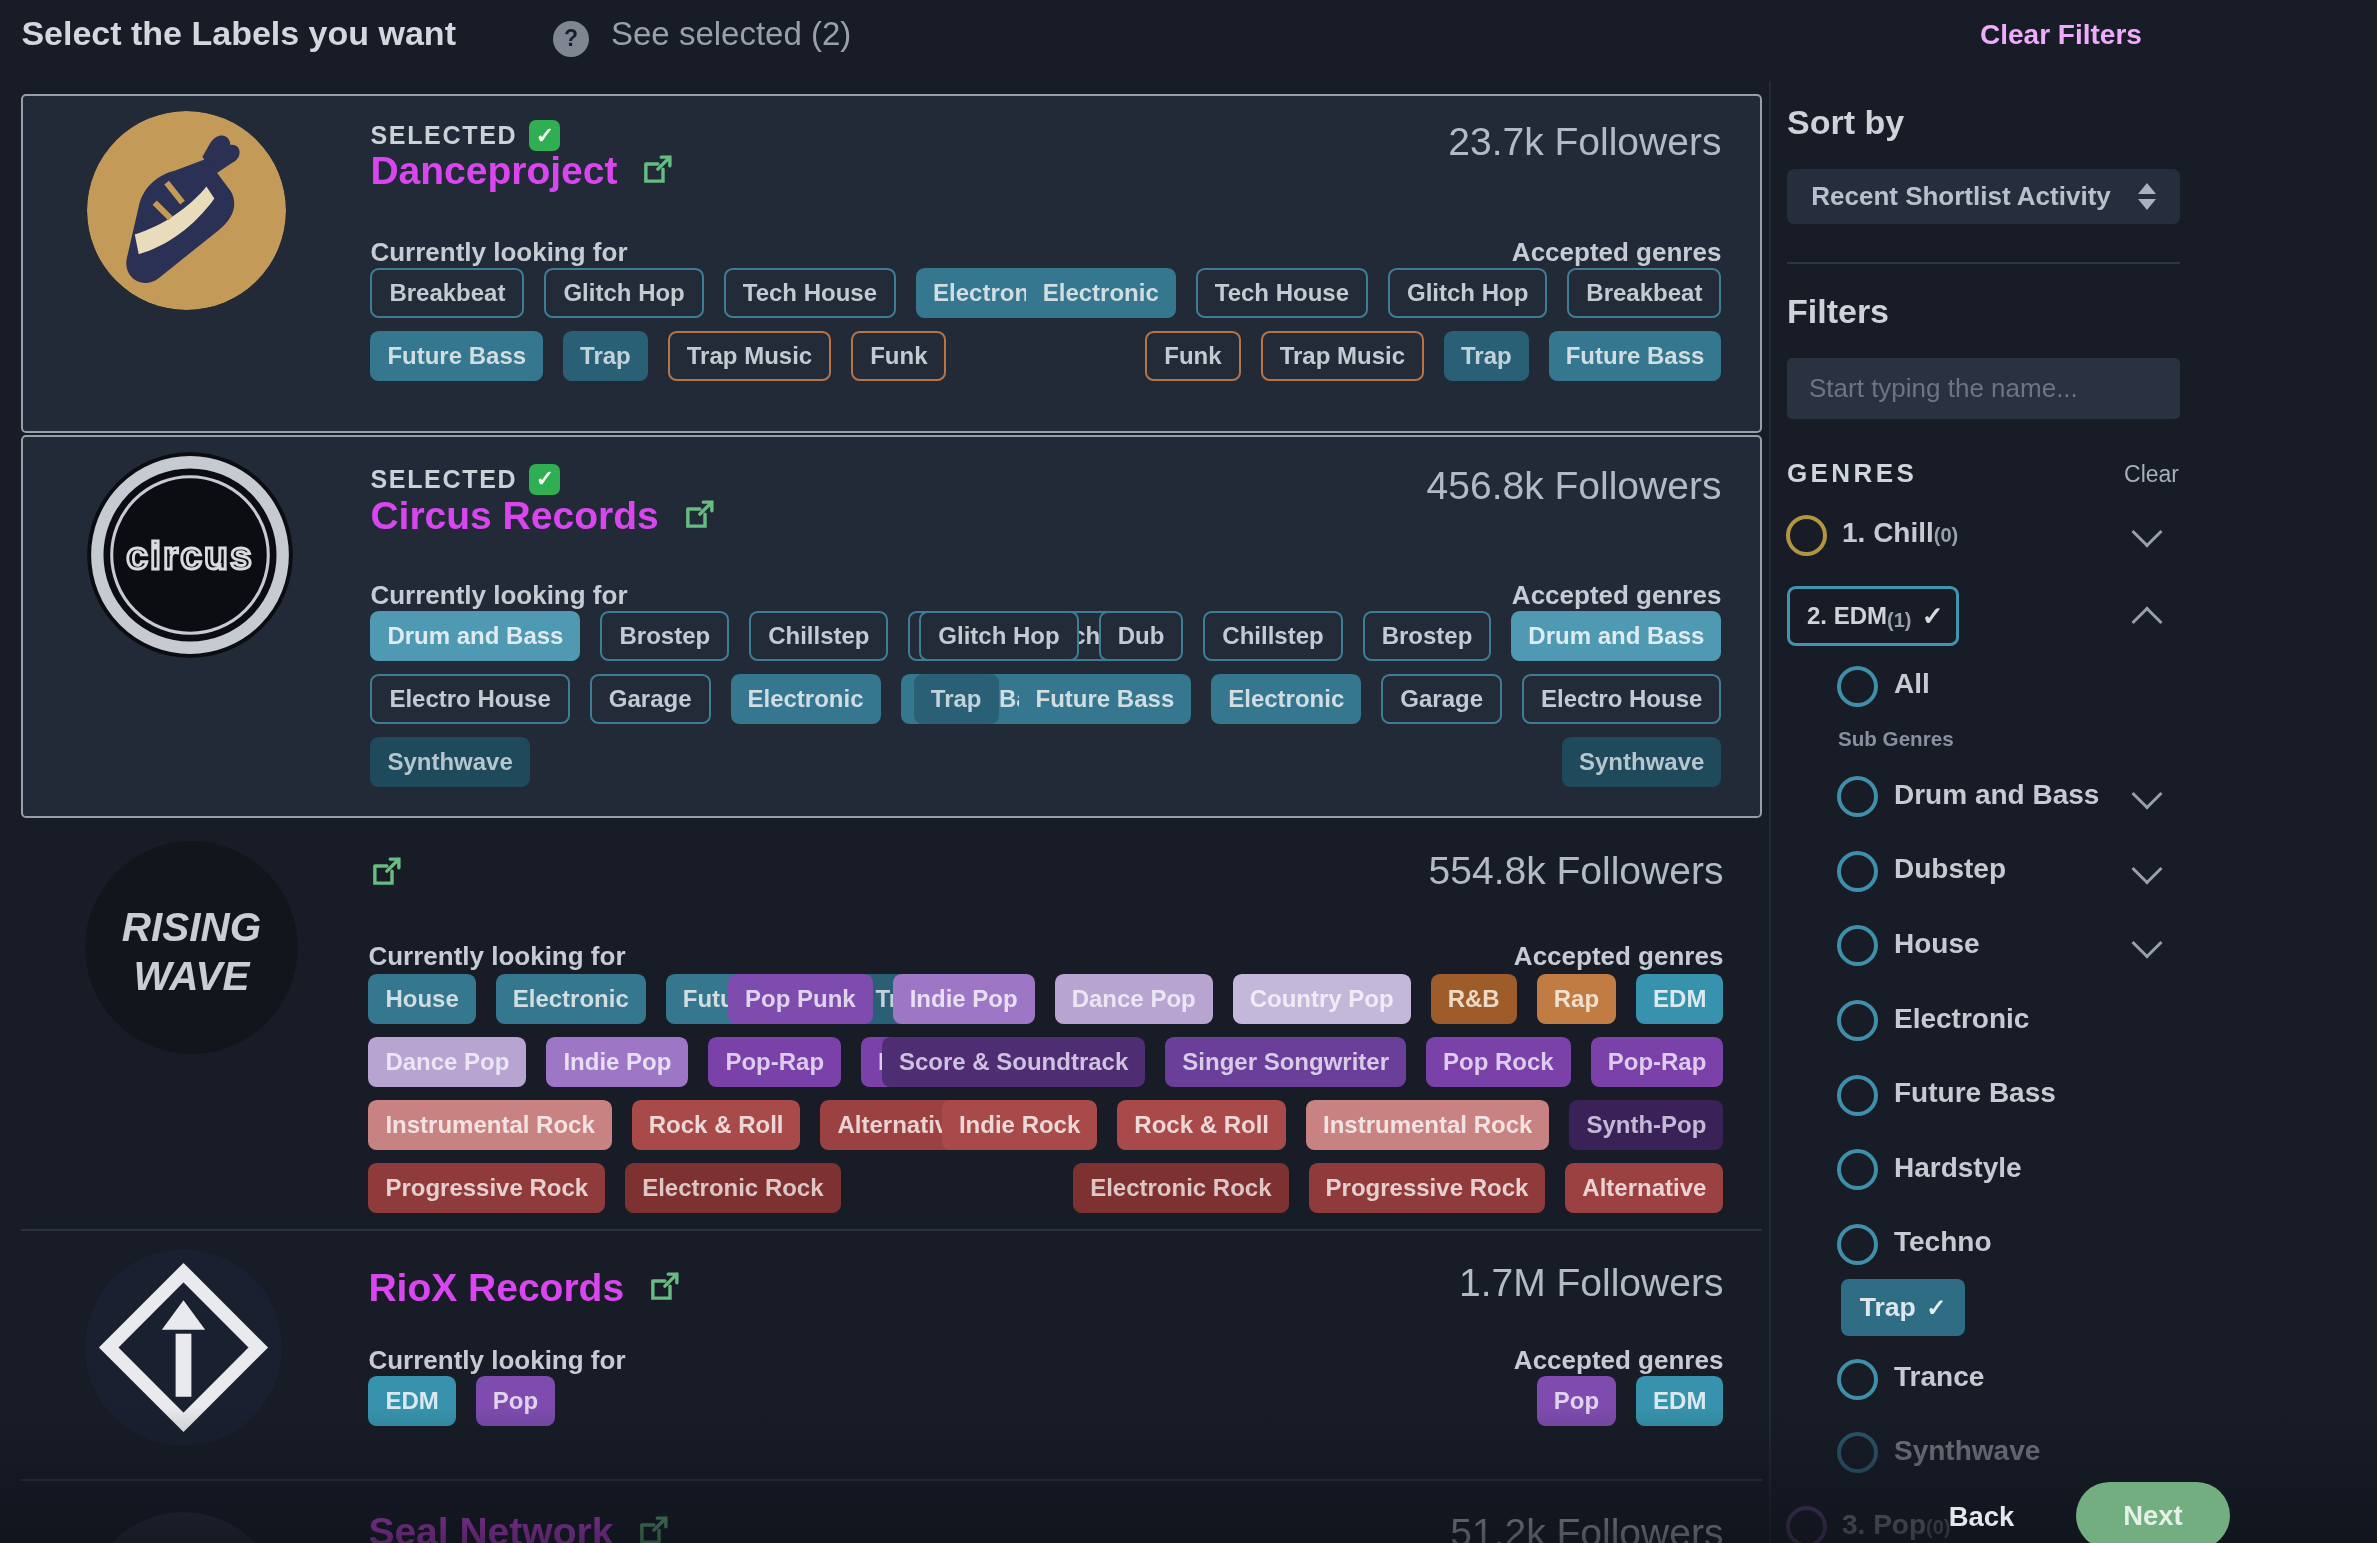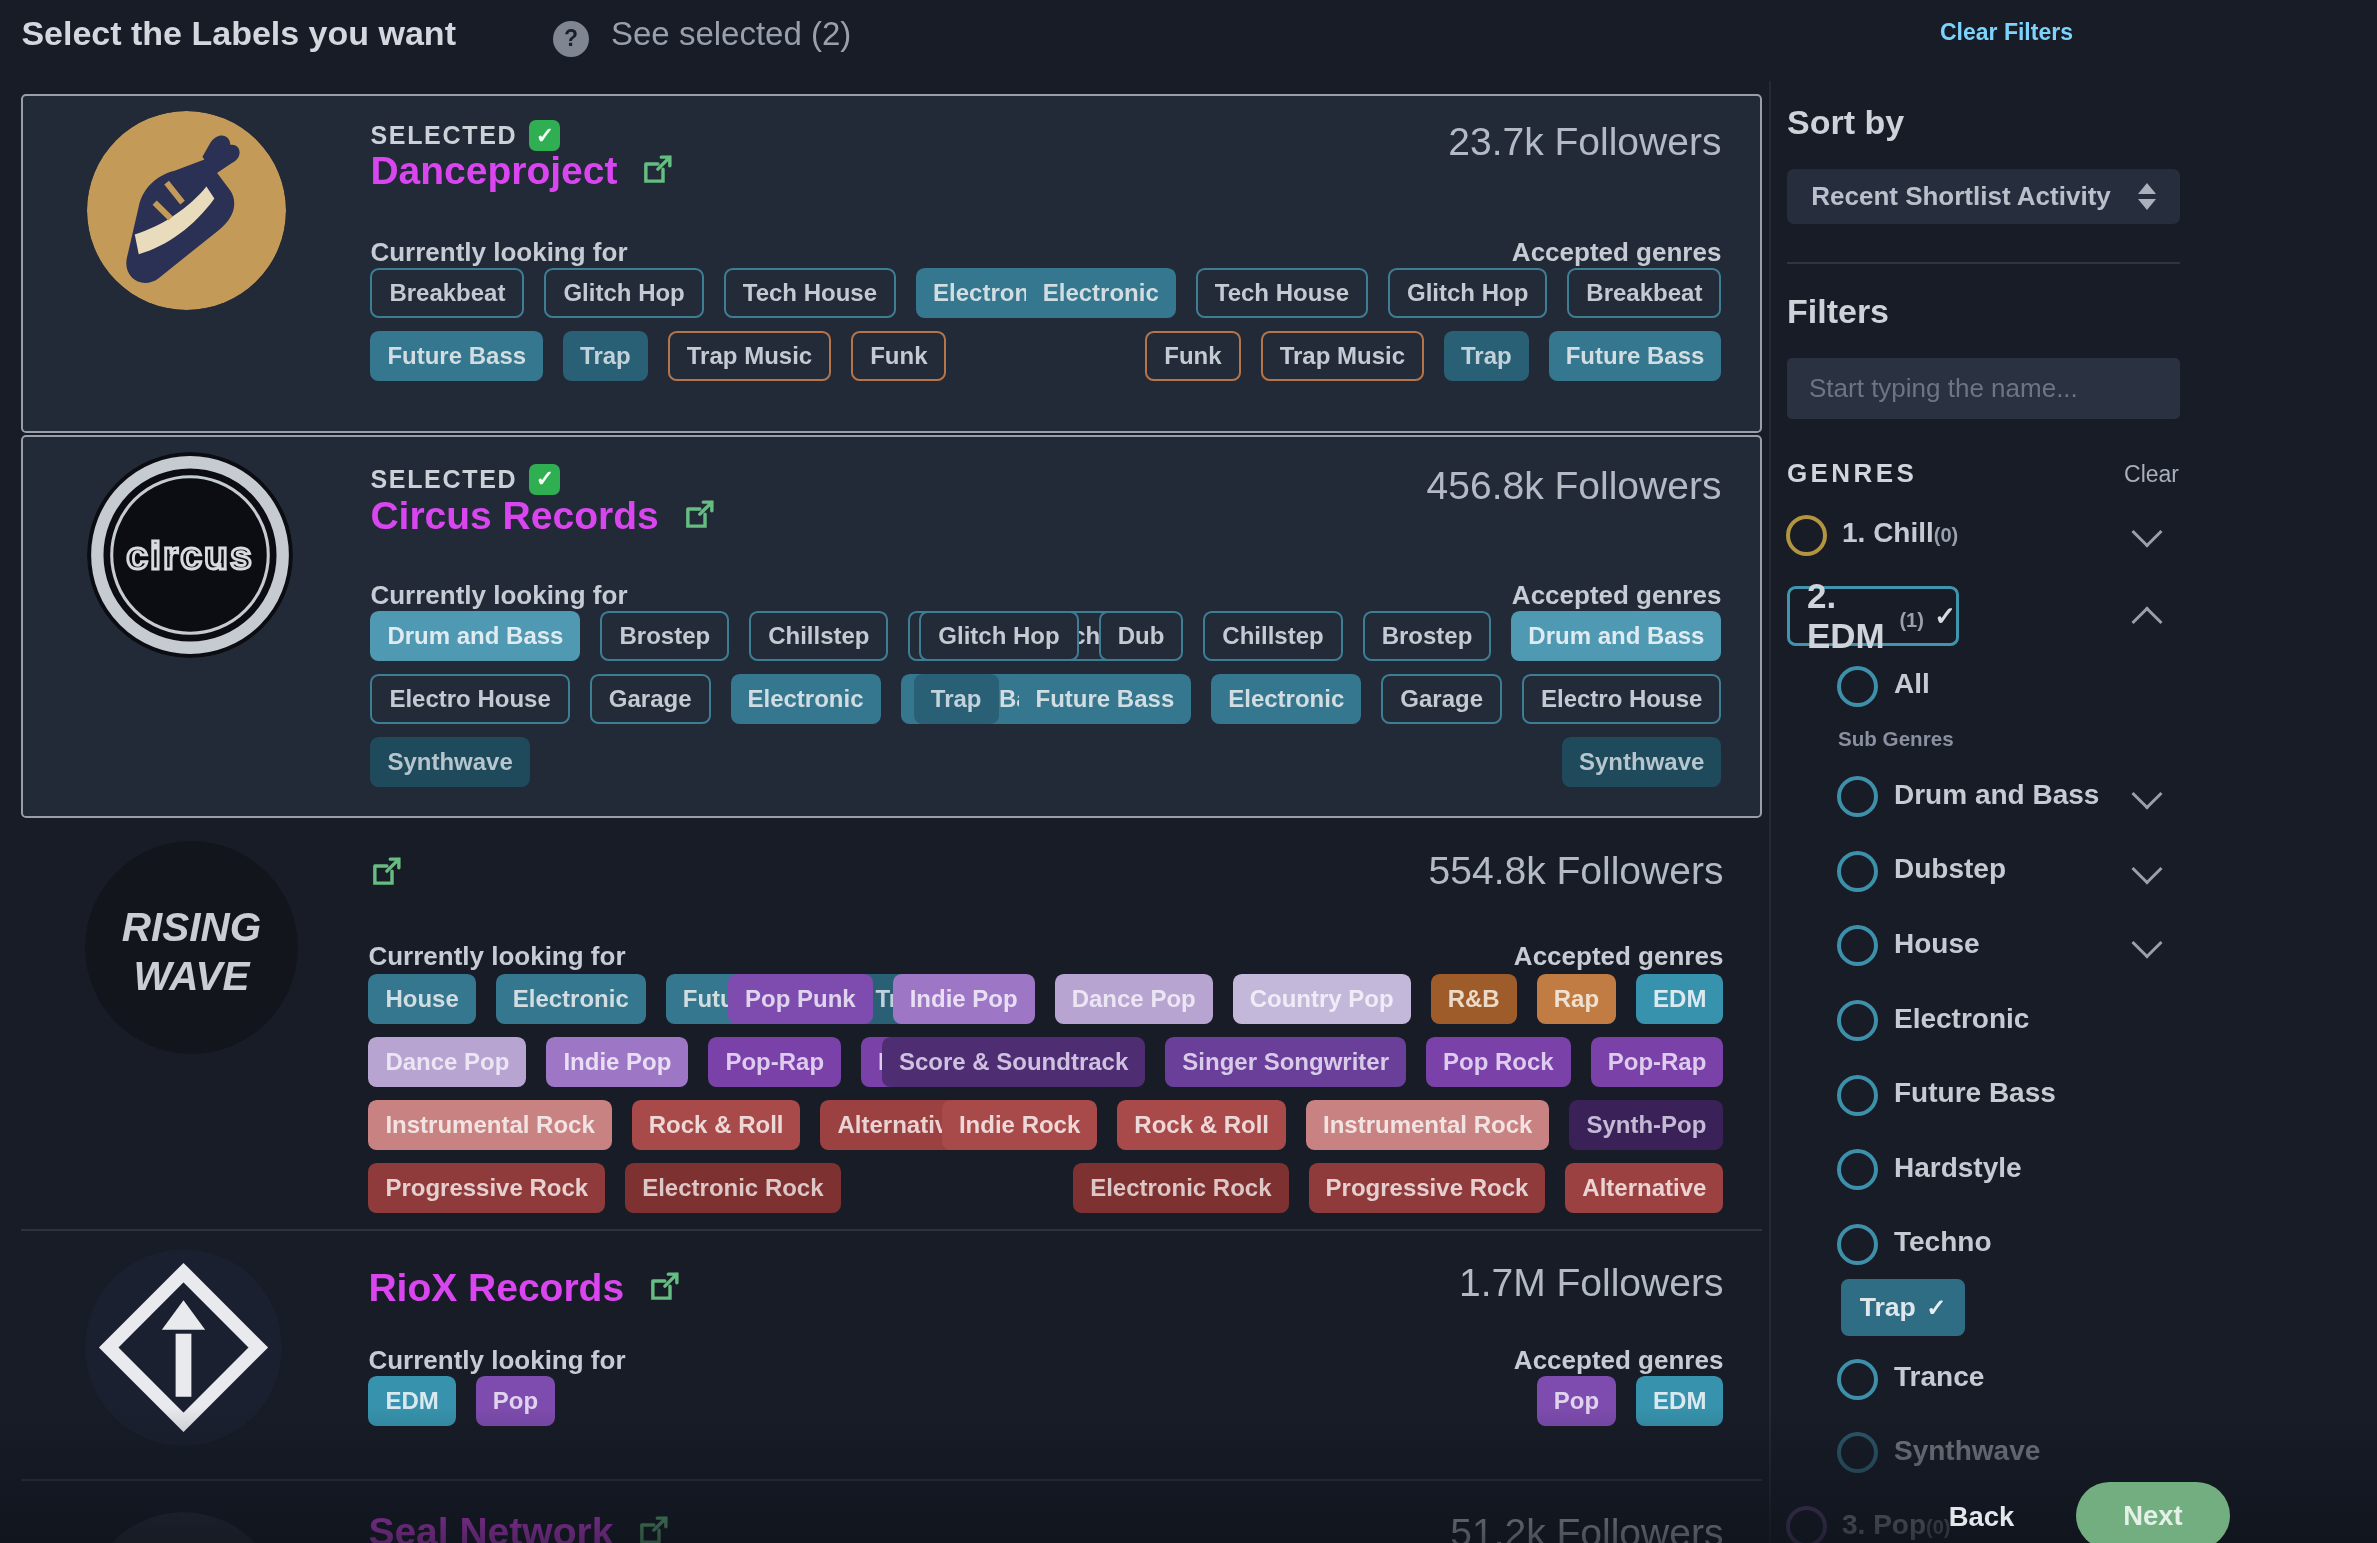--- a/index.html
+++ b/index.html
@@ -4,21 +4,21 @@
 <style>
   html,body{margin:0;padding:0;background:#10141d;}
   #app{position:relative;width:2377px;height:1544px;background:#171c27;overflow:hidden;
        font-family:"Liberation Sans", sans-serif;color:#c6cbd3;}
   .abs{position:absolute;}
   
   #hdr-title{left:21.4px;top:13.7px;font-size:34px;font-weight:600;color:#d4d7dd;}
   #hdr-help{left:553px;top:20.6px;width:36px;height:36px;border-radius:50%;background:#7f8692;
             color:#1a1f2a;font-size:23px;font-weight:700;display:flex;align-items:center;justify-content:center;}
   #hdr-see{left:611px;top:15.4px;font-size:33px;font-weight:500;color:#99a0ac;}
-  #hdr-clear{left:1940px;top:19px;font-size:23px;font-weight:700;color:#7dd3fc;}
+  #hdr-clear{left:1980px;top:19px;font-size:28px;font-weight:700;color:#f0abfc;}
   
   .card{position:absolute;left:21.4px;width:1741px;}
   .card.sel{background:#222a38;border:2.6px solid #999fa9;border-radius:5.1px;box-sizing:border-box;}
   .avatar{position:absolute;left:64px;border-radius:50%;overflow:hidden;}
   .selrow{position:absolute;left:347px;display:flex;align-items:center;gap:12px;}
   .seltext{font-size:25px;font-weight:700;letter-spacing:1.7px;color:#ccd1d8;}
   .selcheck{width:31px;height:31px;border-radius:6.9px;background:#2fae52;color:#f2fff5;
             font-size:22px;font-weight:700;display:flex;align-items:center;justify-content:center;}
   .titlerow{position:absolute;left:347px;display:flex;align-items:center;gap:22px;}
   .cardtitle{font-size:39px;font-weight:800;color:#d946ef;white-space:nowrap;}
@@ -344,21 +344,21 @@
   <div id="sb-filters-title" class="abs">Filters</div>
   <input id="sb-search" class="abs" type="text" placeholder="Start typing the name..." style="">
   <div id="sb-genres-title" class="abs">GENRES</div>
   <div id="sb-genres-clear" class="abs">Clear</div>
   <div id="sb-sub-label" class="abs">Sub Genres</div>
   <div id="genres">
       <span class="g-radio abs" style="left: 1786px; top: 515px; width: 41px; height: 41px; border: 4.3px solid rgb(178, 149, 62);"></span>
       <span class="g-label" style="left: 1842px; top: 517px;">1. Chill<span class="g-count">(0)</span></span>
       <span class="chev down abs" style="left: 2136px; top: 521px;"></span>
       <div class="g-box abs" style="top: 586px;">
-        <span style="font-size: 35px; font-weight: 700; color: rgb(207, 212, 219);">2. EDM</span>
+        <span style="font-size: 24px; font-weight: 700; color: rgb(207, 212, 219);">2. EDM</span>
         <span class="g-count" style="position: relative; top: 4.3px;">(1)</span>
         <span class="g-check">✓</span>
       </div>
       <span class="chev up abs" style="left: 2136px; top: 611px;"></span>
       <span class="g-radio abs" style="left: 1837px; top: 666px; width: 41px; height: 41px; border: 4.3px solid rgb(62, 143, 169);"></span>
       <span class="g-label" style="left: 1894px; top: 668px;">All</span>
       <span class="g-radio abs" style="left: 1837px; top: 776px; width: 41px; height: 41px; border: 4.3px solid rgb(62, 143, 169);"></span>
       <span class="g-label" style="left: 1894px; top: 779px;">Drum and Bass</span>
       <span class="chev down abs" style="left: 2136px; top: 783px;"></span>
       <span class="g-radio abs" style="left: 1837px; top: 851px; width: 41px; height: 41px; border: 4.3px solid rgb(62, 143, 169);"></span>

